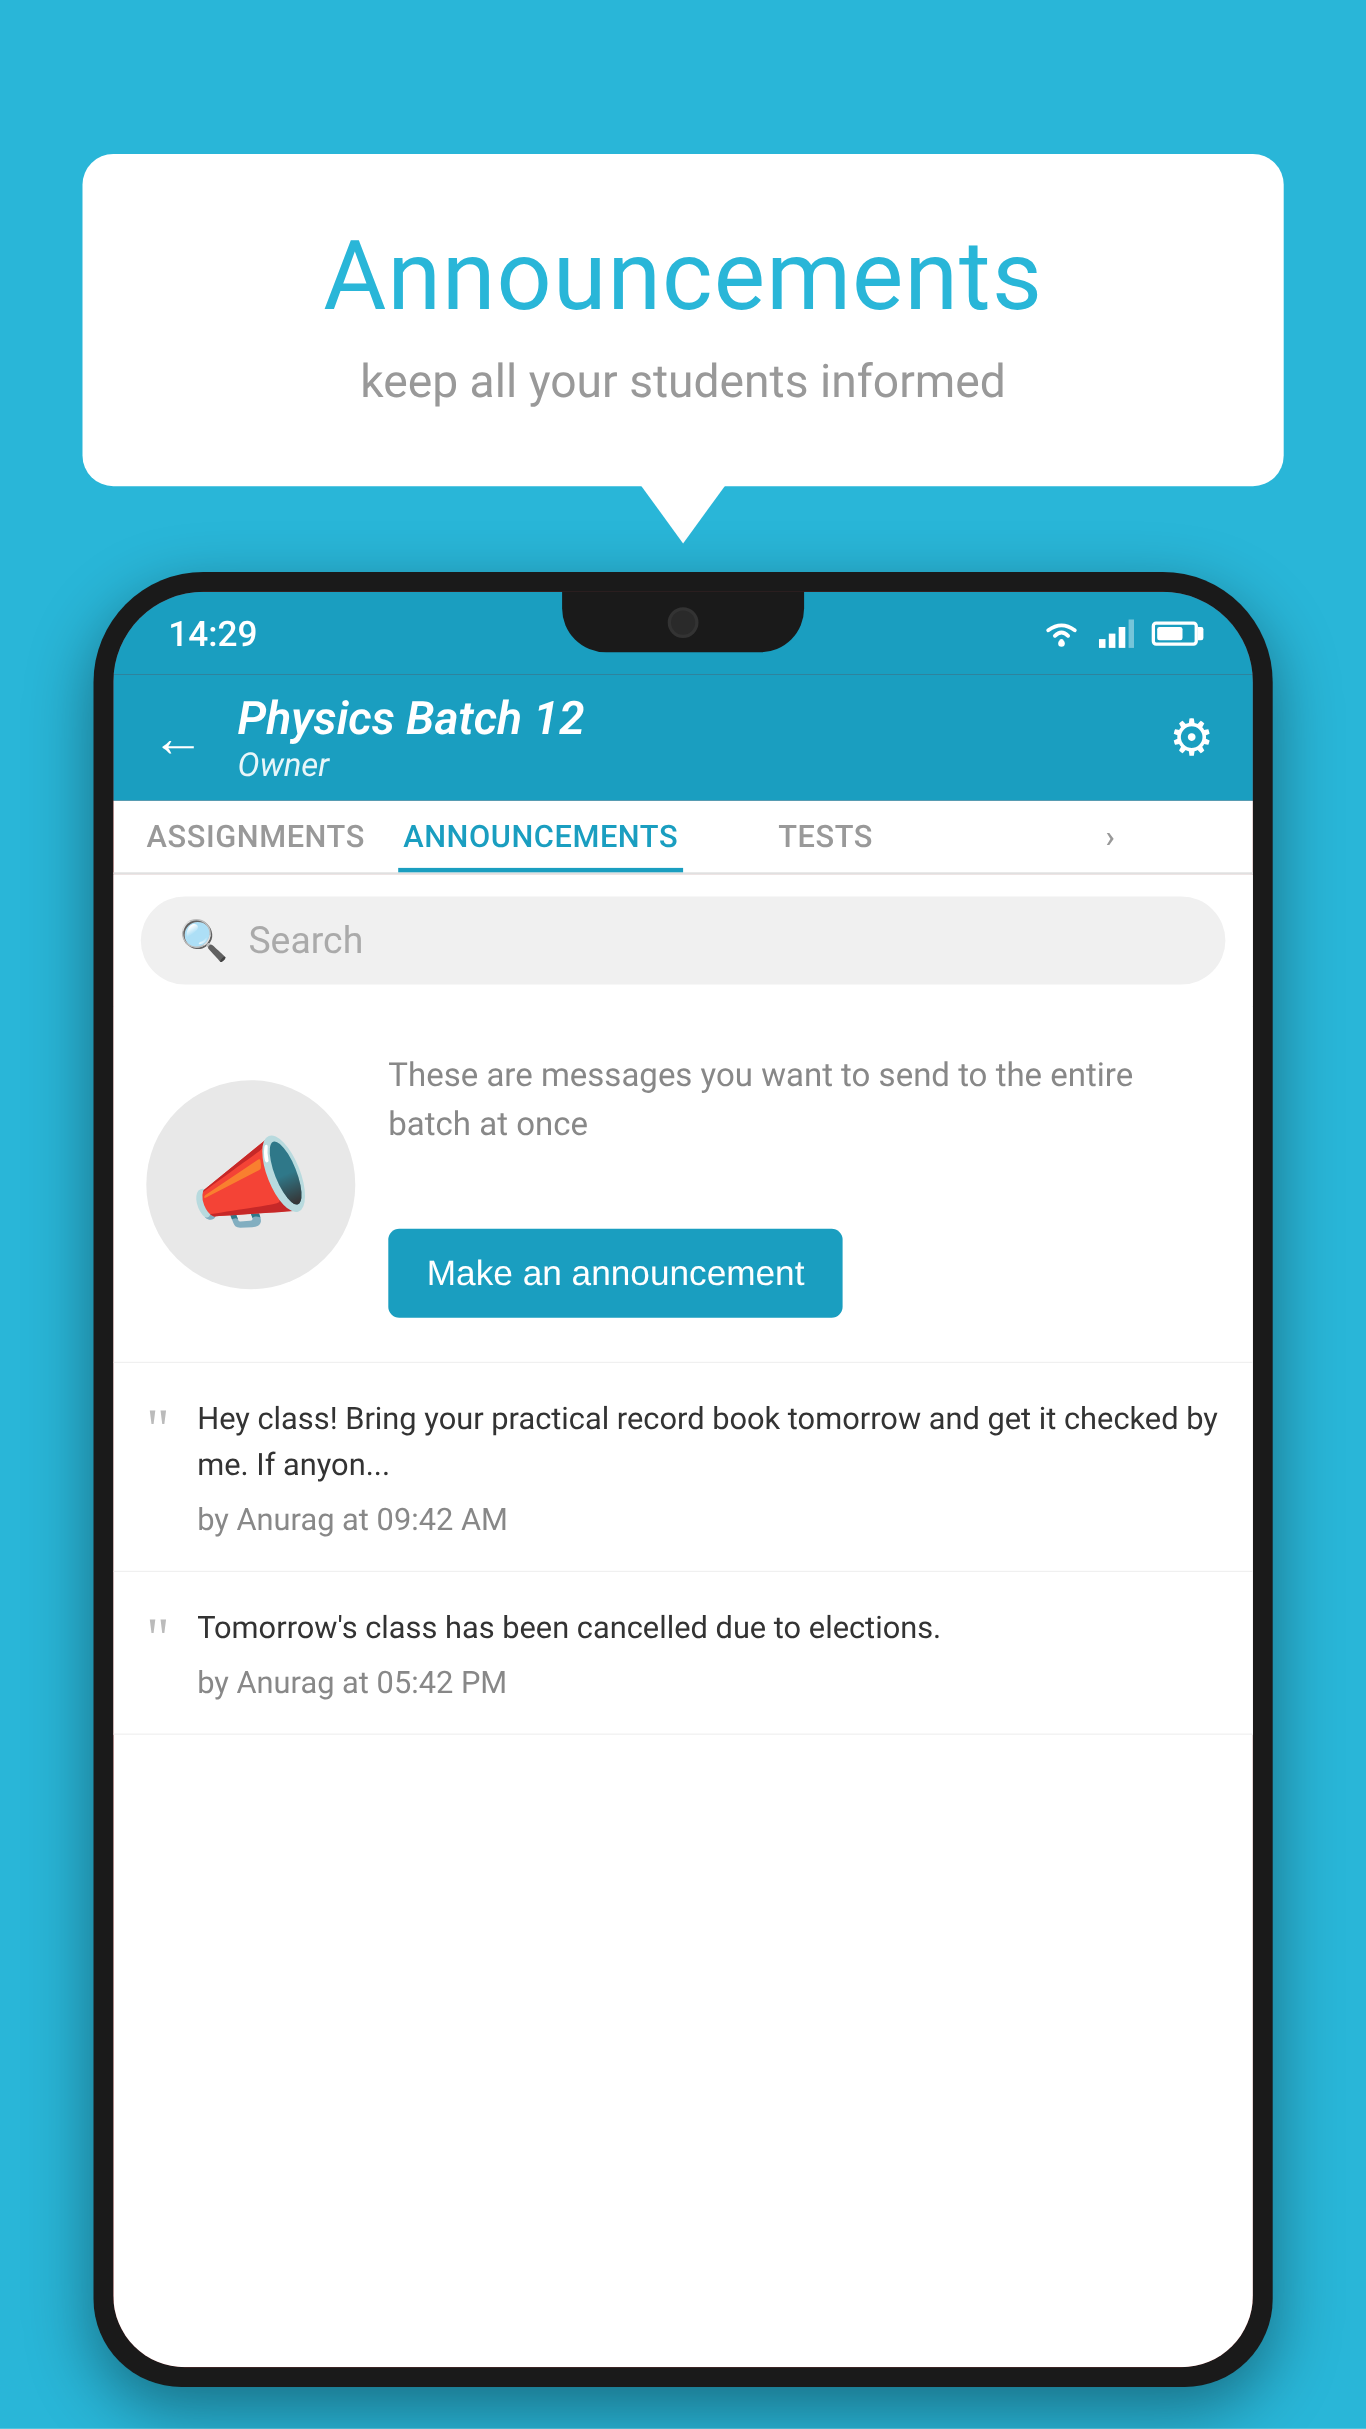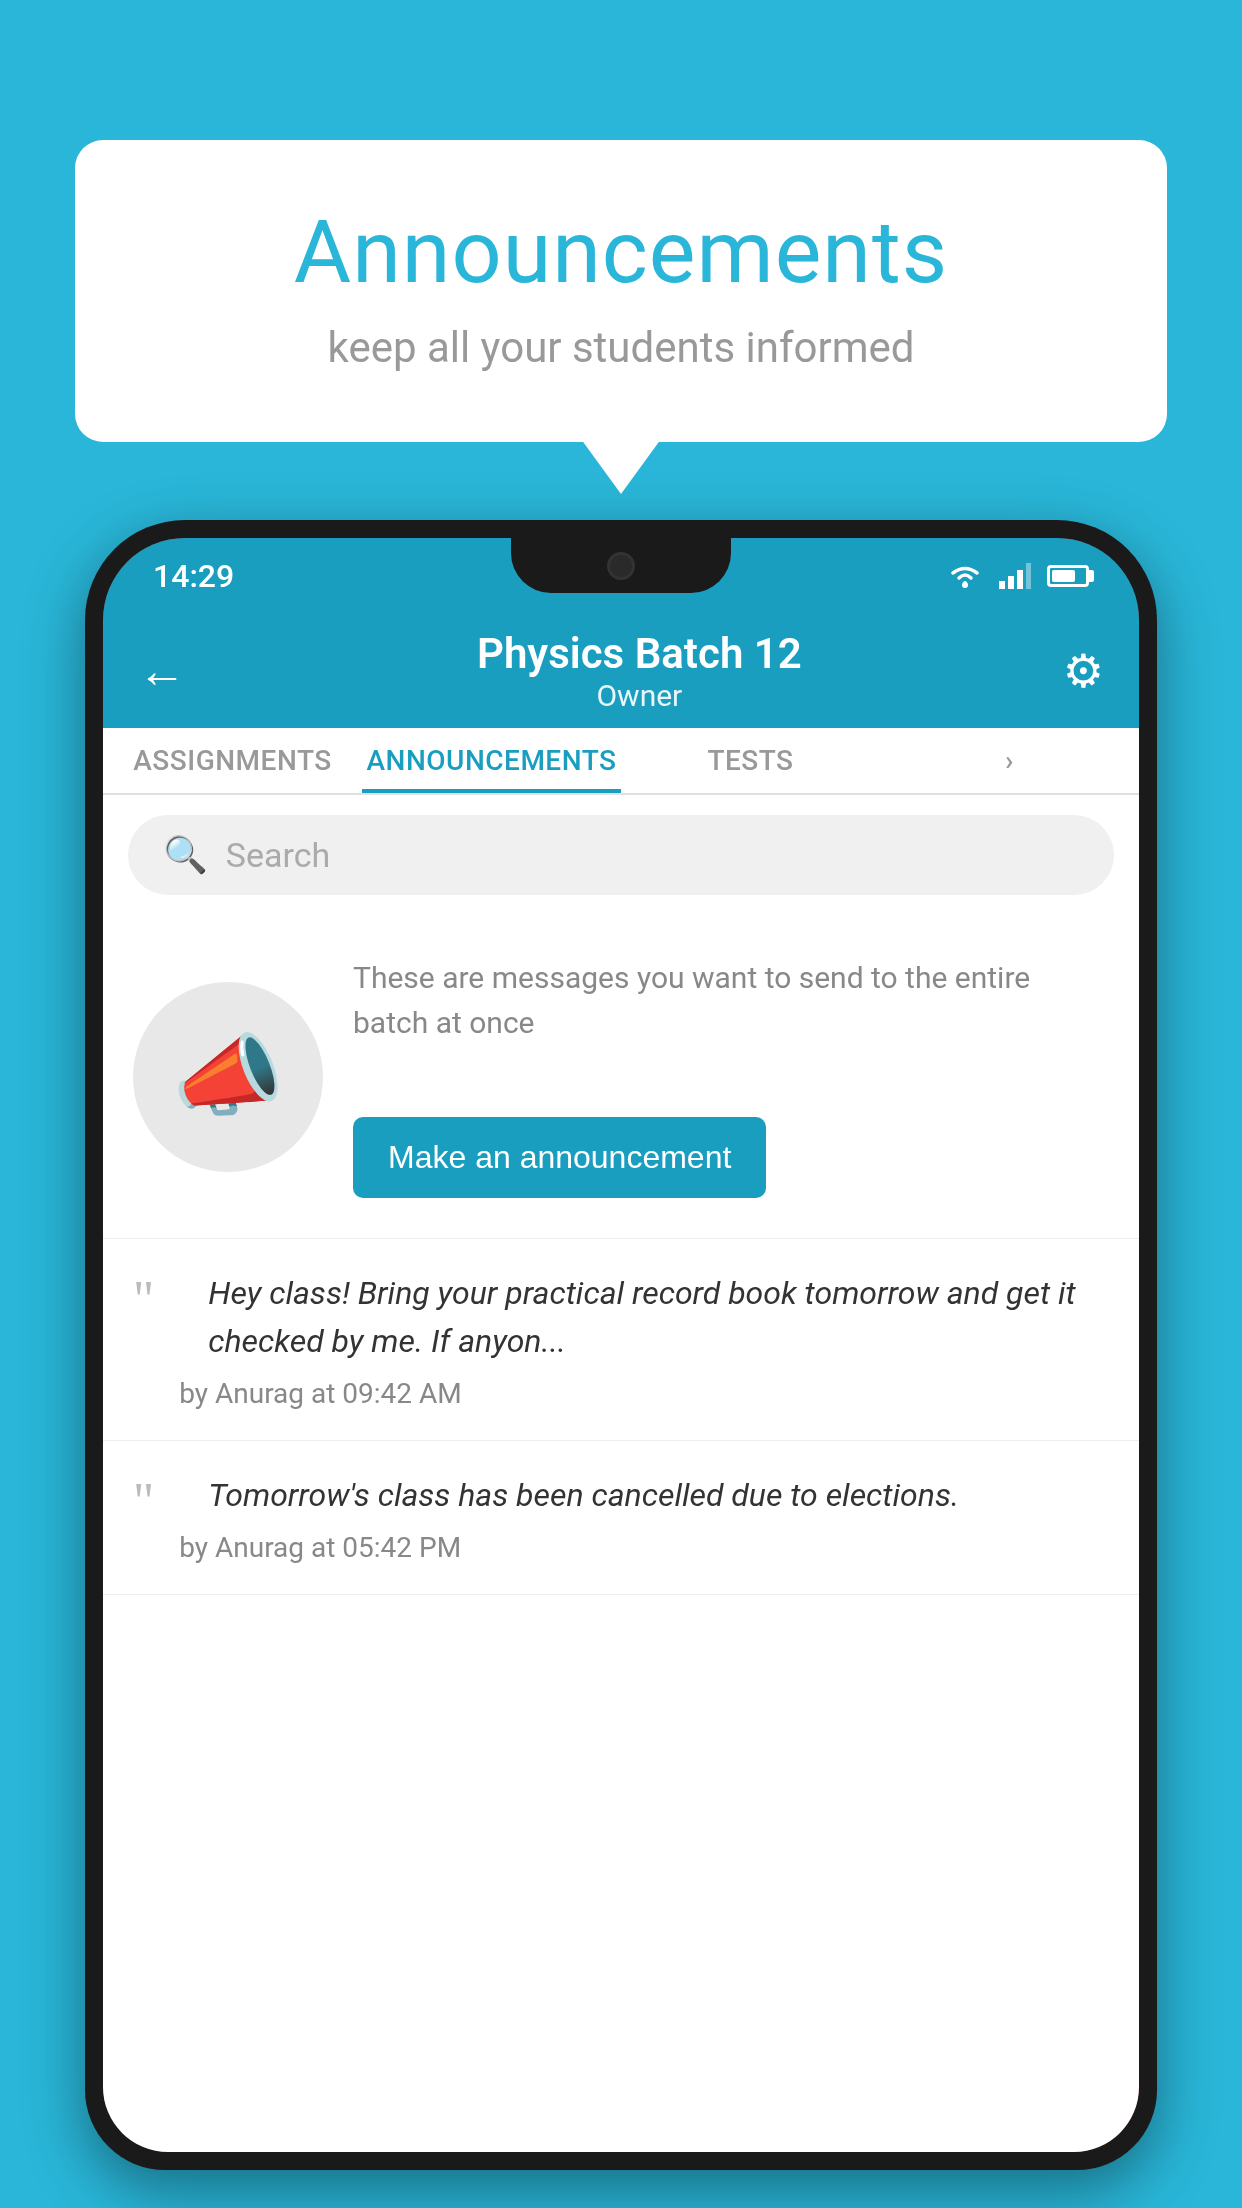--- a/index.html
+++ b/index.html
@@ -158,21 +158,21 @@
       flex-shrink: 0;
     }
     .back-arrow {
       color: white;
       font-size: 48px;
       margin-right: 30px;
       cursor: pointer;
     }
     .app-bar-title-group {
       flex: 1;
-      text-align: center;
+      font-style: italic;
     }
     .app-bar-title {
       color: white;
       font-size: 42px;
       font-weight: 600;
     }
     .app-bar-subtitle {
       color: rgba(255,255,255,0.9);
       font-size: 30px;
     }
@@ -321,26 +321,24 @@
       color: #bbb;
       font-family: Georgia, serif;
       line-height: 1;
       margin-top: 5px;
       flex-shrink: 0;
     }
     .announcement-text-group {
       flex: 1;
     }
     .announcement-text {
-      font-size: 32px;
+      font-size: 28px;
       color: #333;
-      font-style: italic;
       line-height: 1.5;
       margin-bottom: 12px;
-      margin-left: 29px;
     }
     .announcement-meta {
       font-size: 28px;
       color: #888;
     }
   </style>
 </head>
 <body>
 
 <div class="speech-bubble-wrapper">

